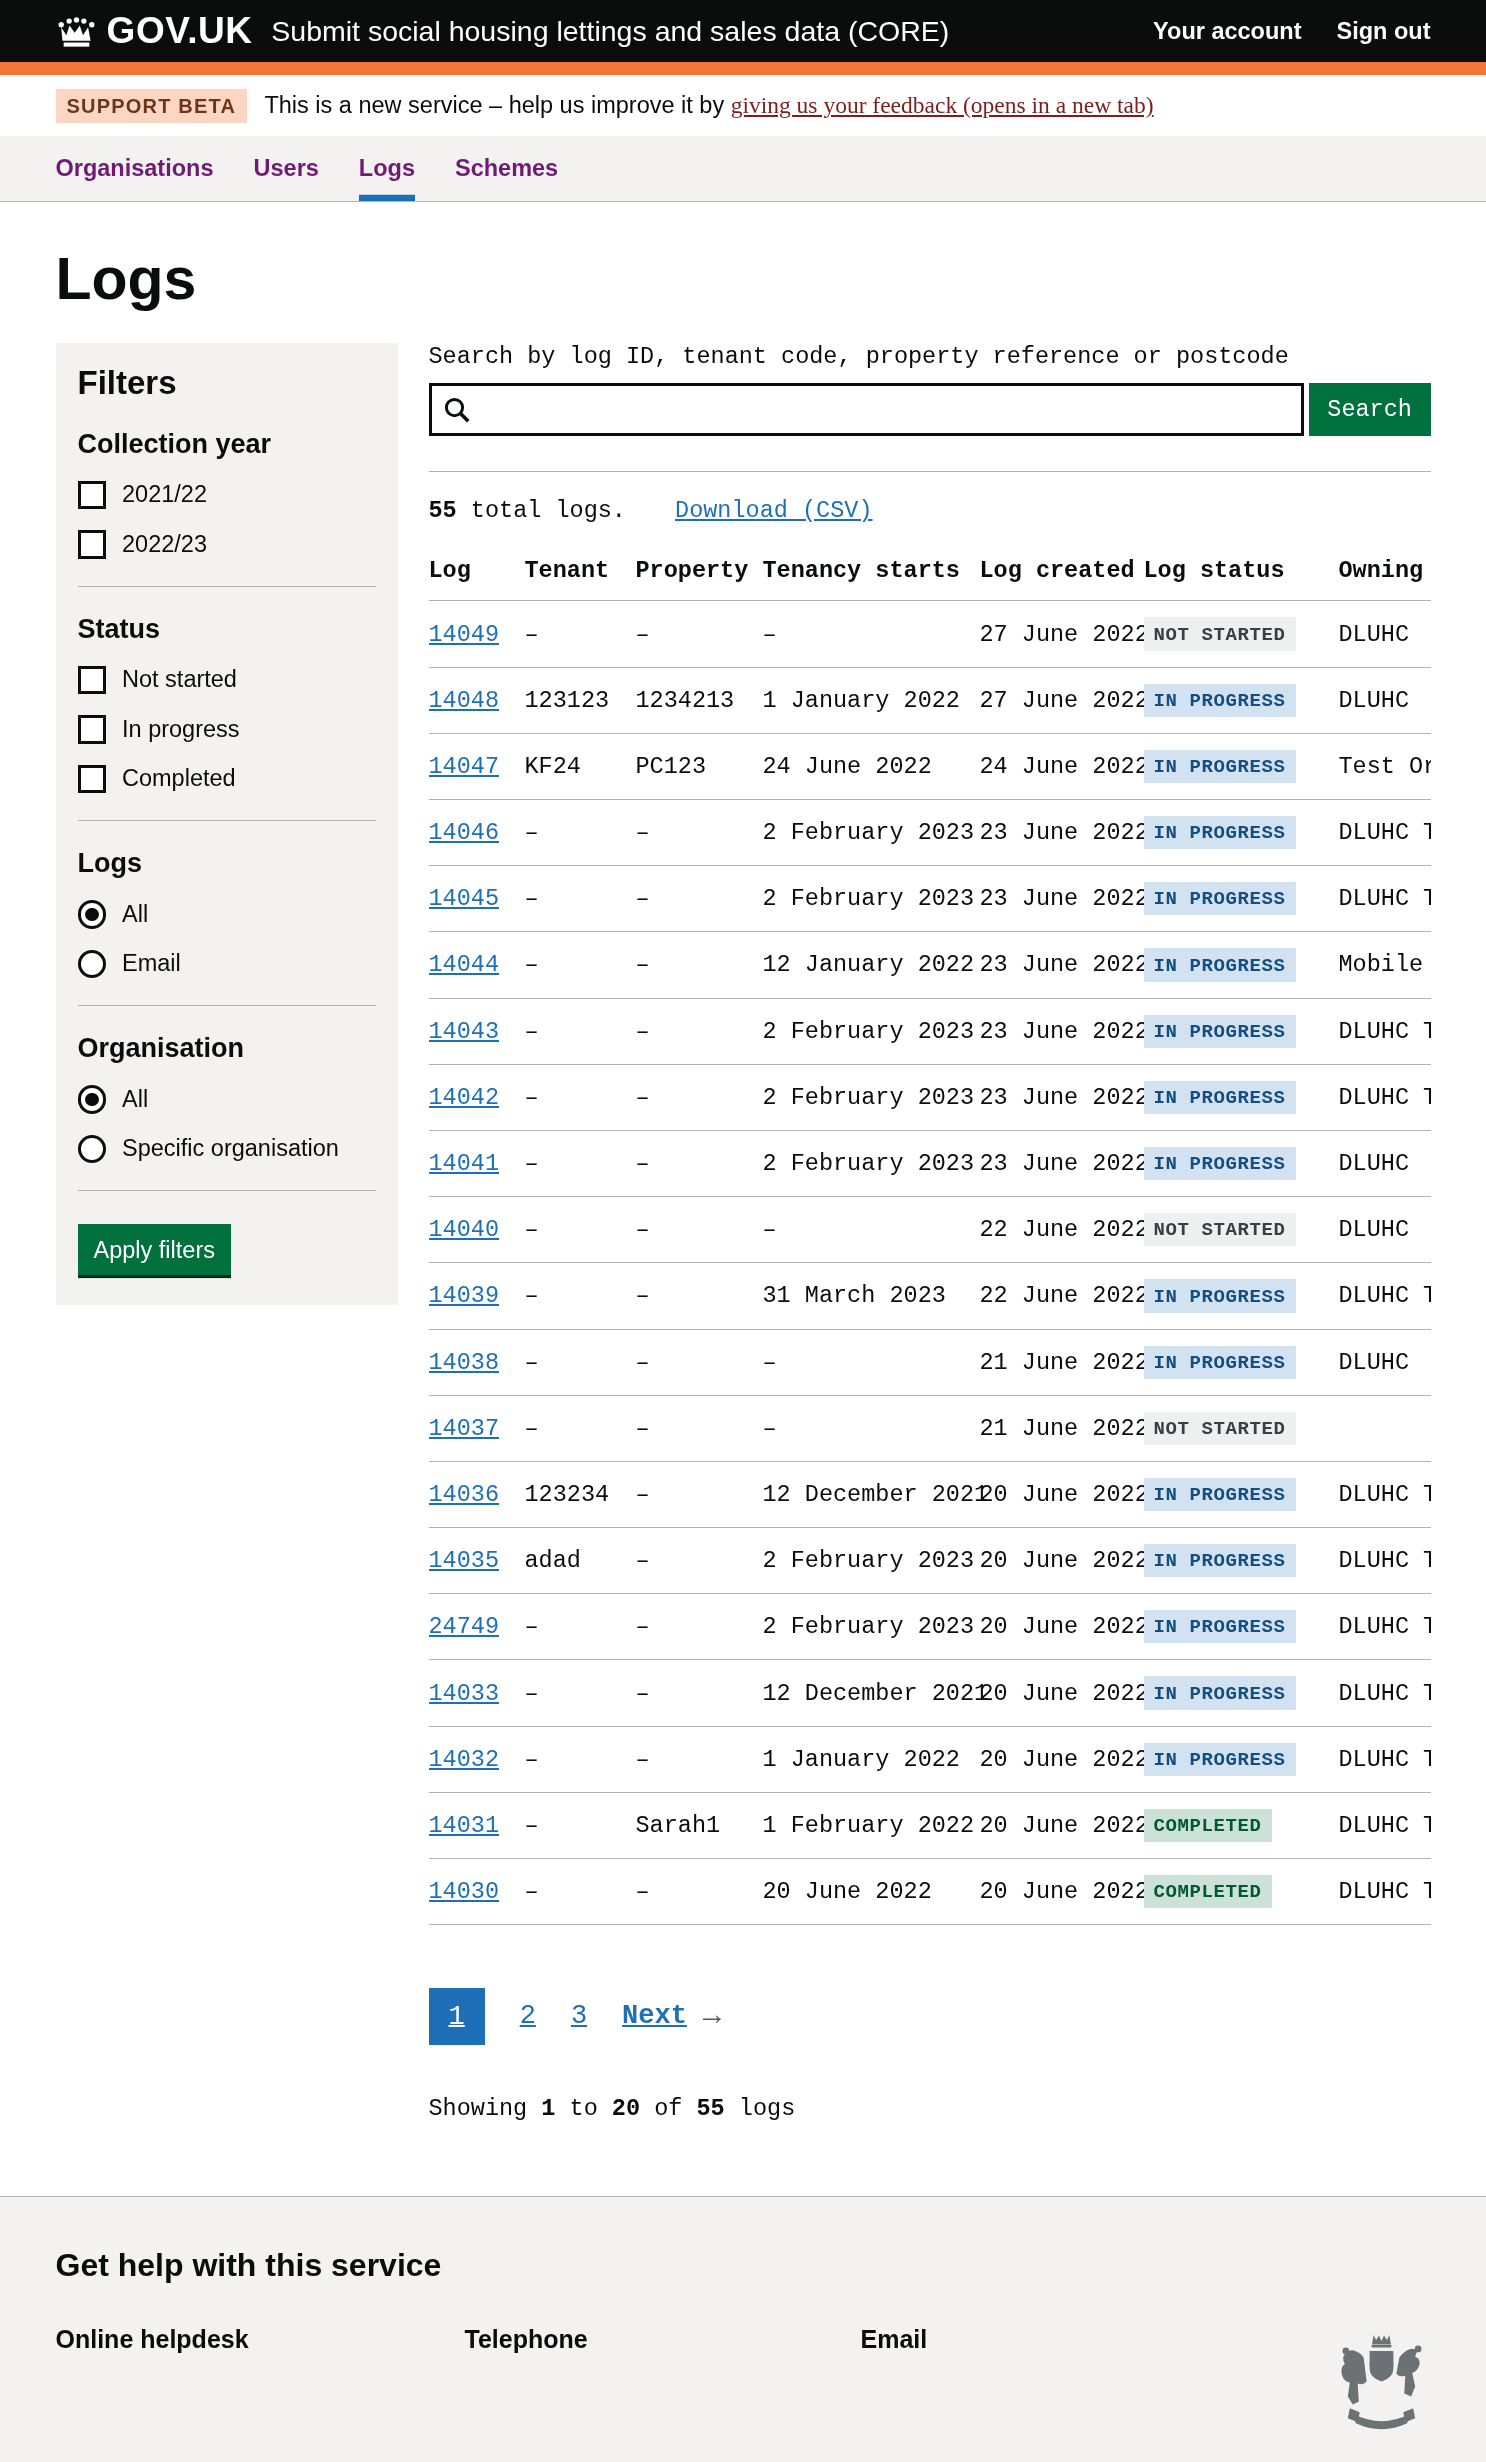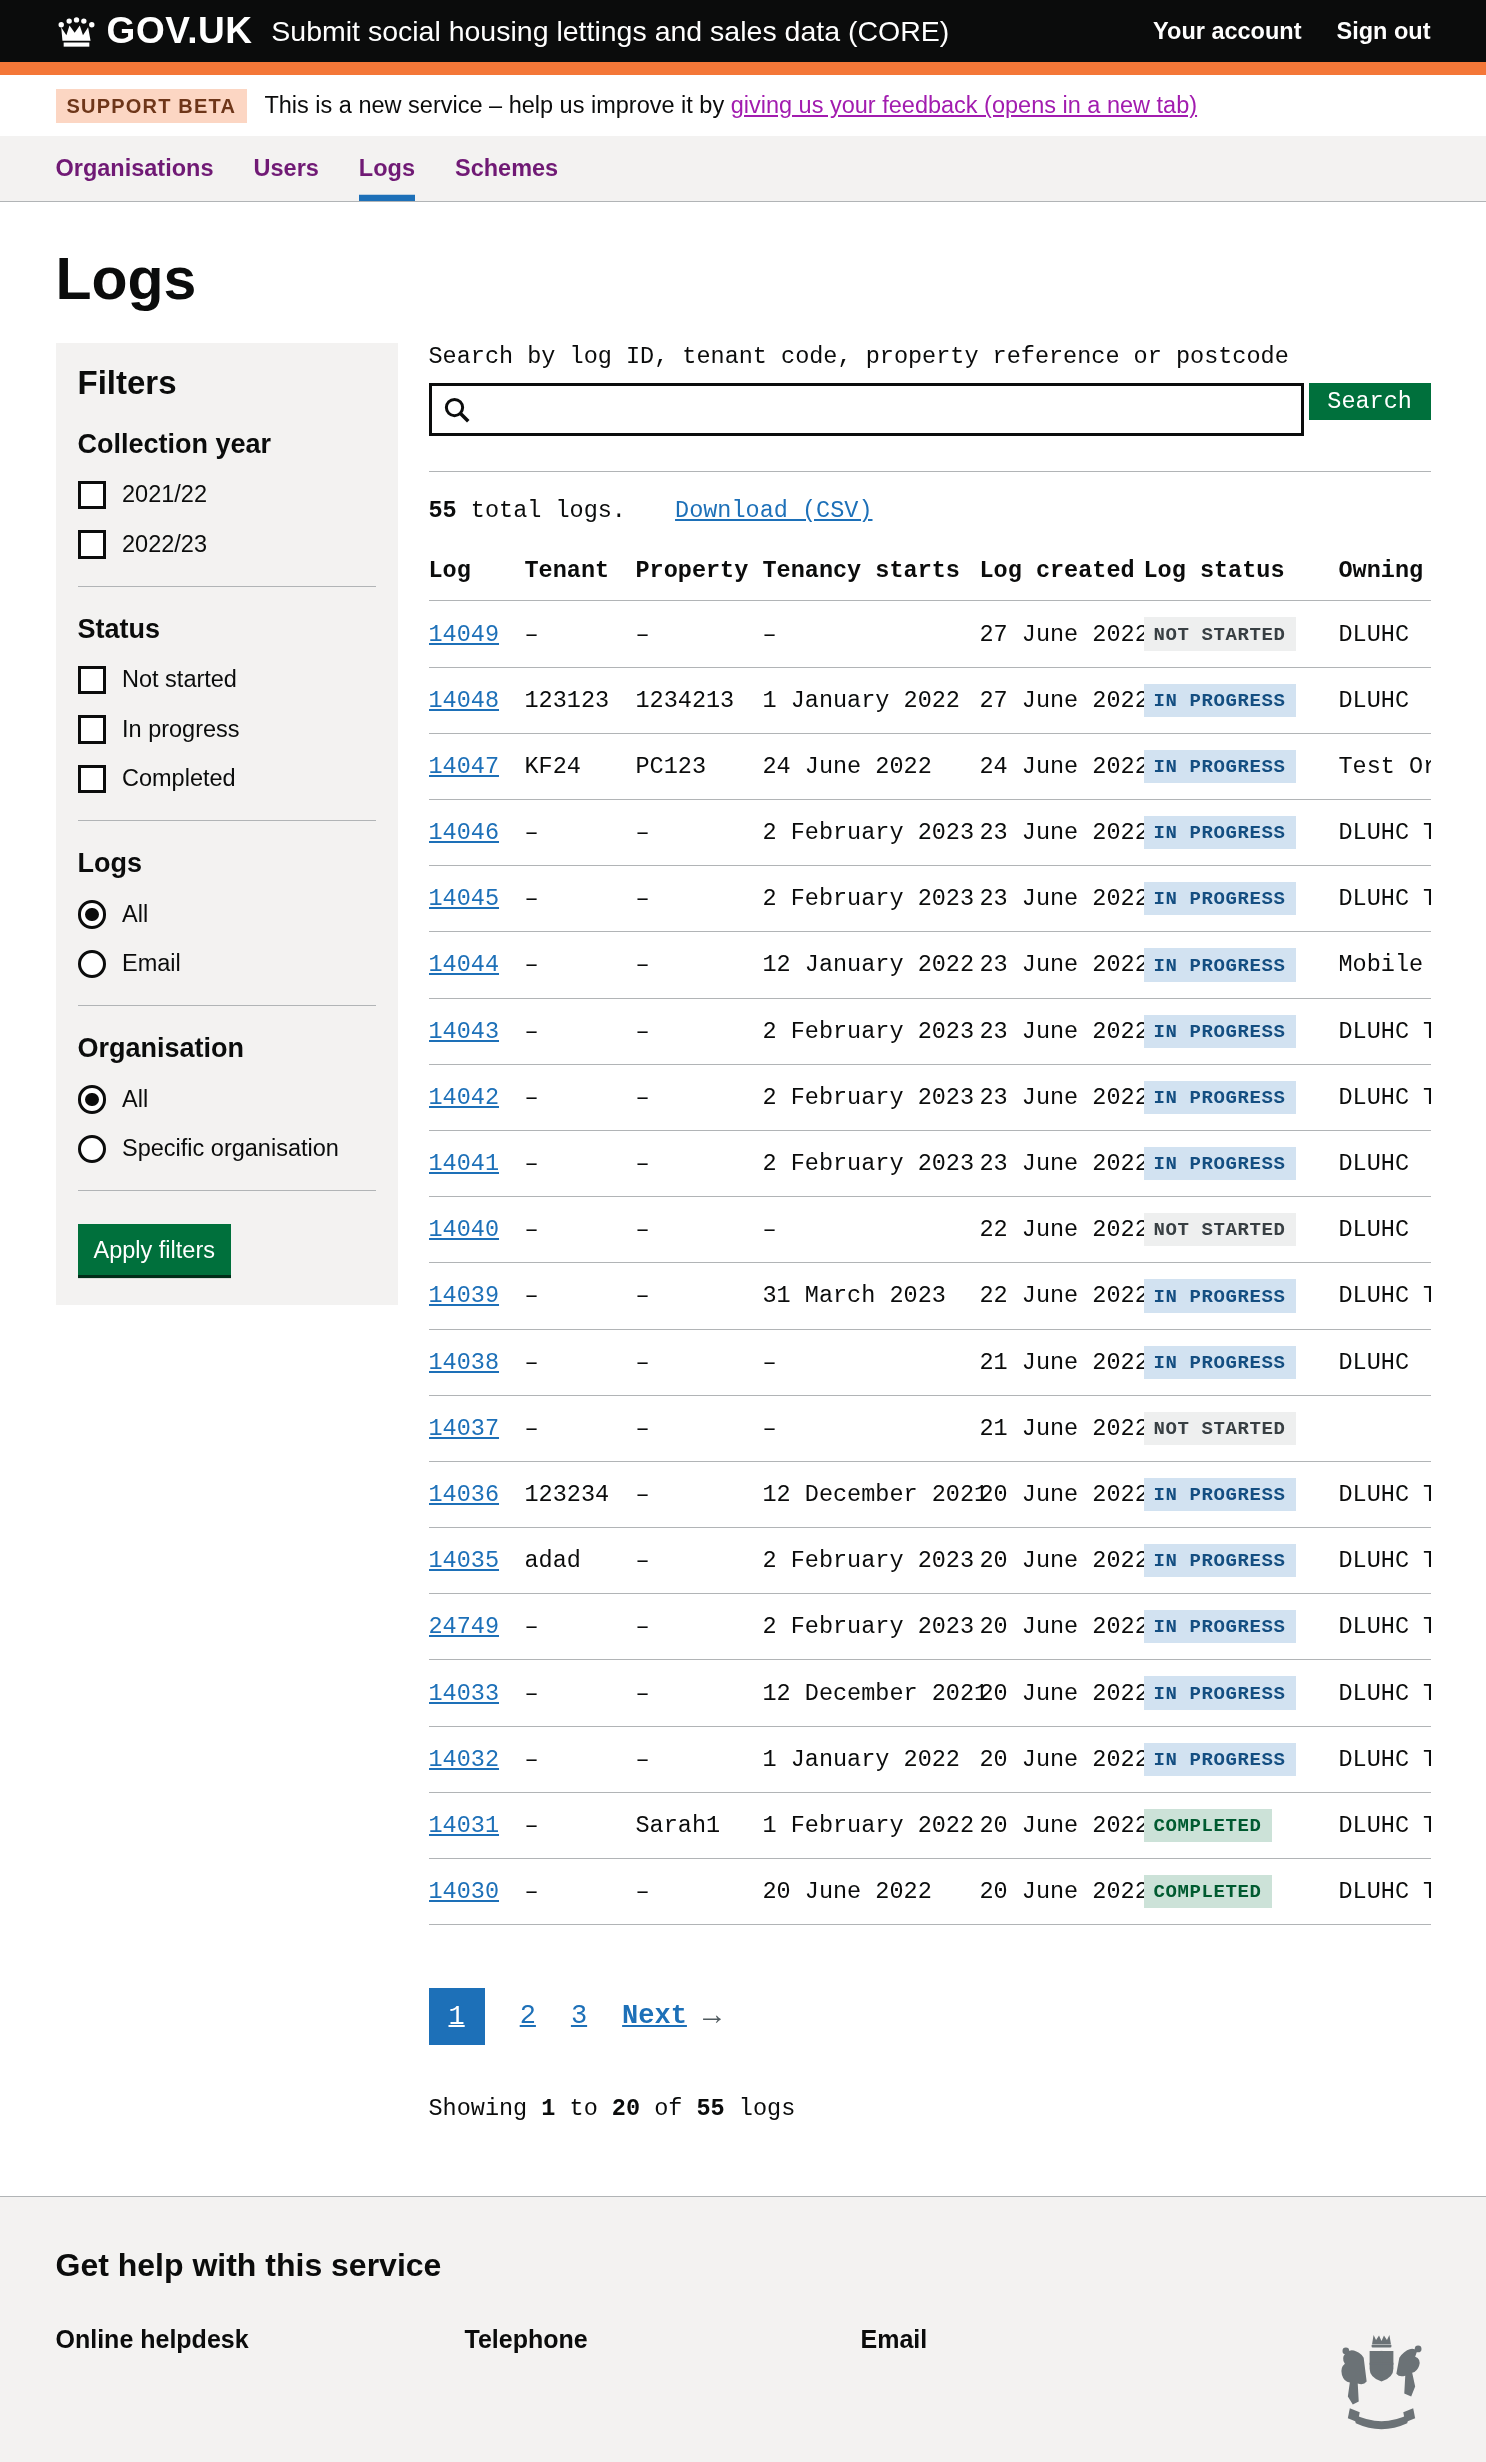--- a/index.html
+++ b/index.html
@@ -28,21 +28,21 @@
 
   
   .phase { background: #fff; }
   .phase-inner { width: 1375px; margin: 0 auto; padding: 13.6px 0; display: flex; align-items: center; }
   .phase-tag {
     display: inline-block; background: #fcd6c3; color: #6e3619;
     font-size: 20px; font-weight: 700; letter-spacing: 1.2px;
     padding: 6.2px 11px 5px; margin-right: 17.3px; text-transform: uppercase;
   }
   .phase-text { font-size: 23.5px; color: #0b0c0c; }
-  .phase-text a { color: #a21caf; }
+  .phase-text a { color: #7f1d1d; font-family: Liberation Serif, serif; }
 
   
   .primary-nav-wrap { background: #f3f2f1; border-bottom: 1.9px solid #b1b4b6; }
   .primary-nav { width: 1375px; margin: 0 auto; padding-top: 18.6px; }
   .nav-item {
     display: inline-block; color: #701a75; font-size: 23.5px; font-weight: 700;
     text-decoration: none; margin-right: 40px; padding-bottom: 18.6px; cursor: pointer;
   }
   .nav-item.active { box-shadow: inset 0 -6.2px 0 0 #1d70b8; }
 
@@ -82,21 +82,21 @@
   
   .results { flex: 1 1 auto; min-width: 0; overflow: hidden; font-family: Liberation Mono, monospace; }
   .search-label { font-size: 23.5px; margin-bottom: 13.6px; }
   .search-row { display: flex; }
   .search-box { position: relative; flex: 1 1 auto; }
   .search-box input {
     width: 100%; height: 53px; border: 3.1px solid #0b0c0c; font-size: 23.5px;
     font-family: inherit; padding: 0 12.4px 0 56px; background: #fff;
   }
   .search-box svg { position: absolute; left: 13.6px; top: 11.8px; }
-  .search-btn { height: 37px; margin-left: 5px; box-shadow: none; padding: 0 18.6px; flex: 0 0 auto; }
+  .search-btn { height: 53px; margin-left: 5px; box-shadow: none; padding: 0 18.6px; flex: 0 0 auto; }
 
   .section-break { border: none; border-top: 1.2px solid #b1b4b6; margin: 35px 0 25px; }
   .total-line { font-size: 23.5px; }
   .total-line .count { font-weight: 700; }
   .download-link { color: #1d70b8; margin-left: 35px; }
 
   
   table.logs { border-collapse: collapse; width: 1158px; table-layout: fixed; margin-top: 17.3px; }
   table.logs th, table.logs td {
     text-align: left; font-size: 23.5px; padding: 16px 15px 16px 0;

